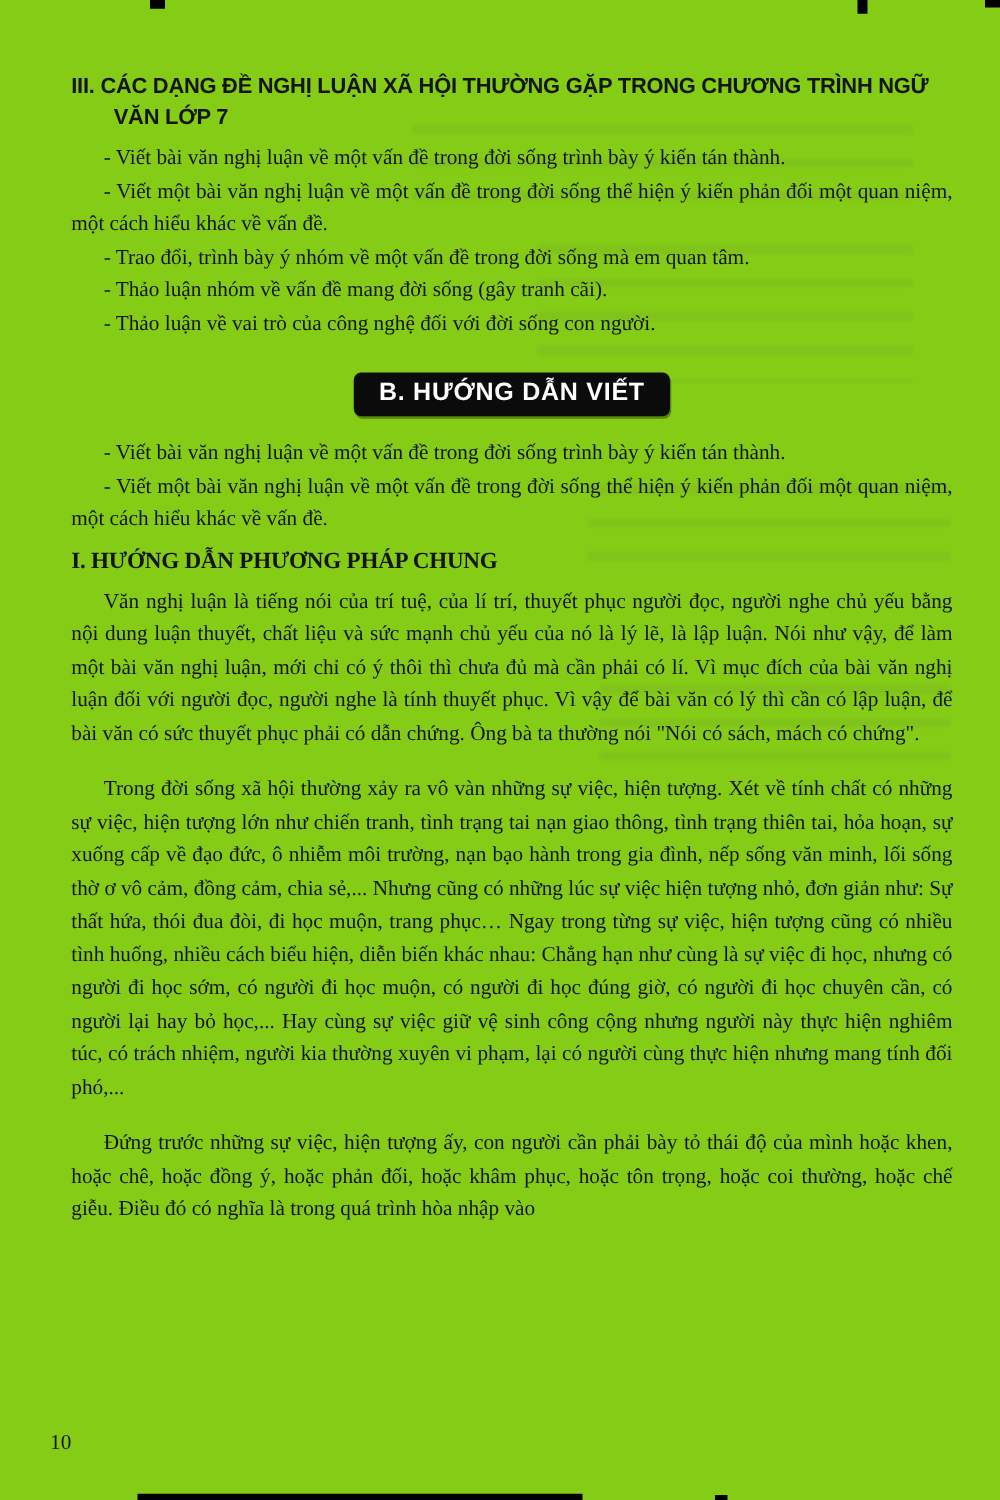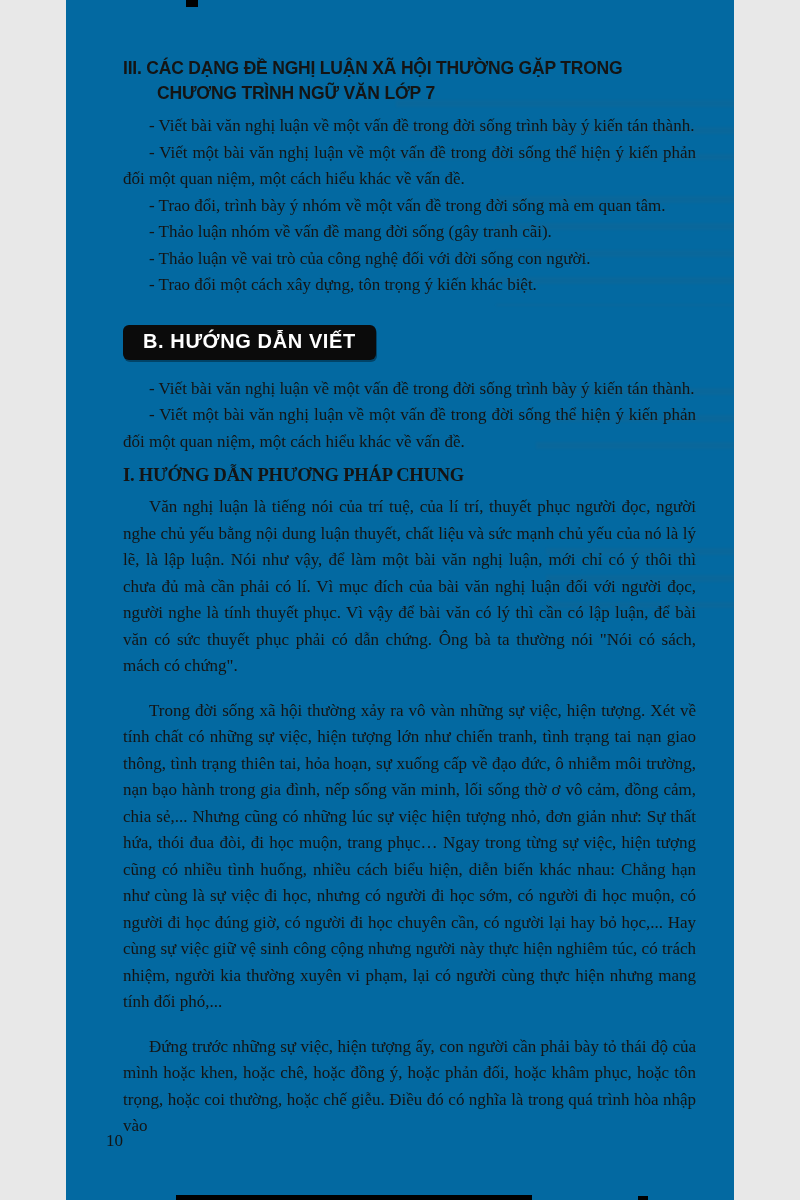--- a/index.html
+++ b/index.html
@@ -1,20 +1,20 @@
 <!DOCTYPE html>
 <html><head>
 <meta charset="utf-8">
 <style>
   html, body { margin:0; padding:0; background:#e8e8e8; }
   .page {
     position:relative;
-    width:668px; height:1200px;
+    width:800px; height:1200px;
     margin:0 auto;
-    background:#0369a1;
+    background:#84cc16;
     font-family:"Liberation Serif", serif;
     color:#141414;
     overflow:hidden;
   }
   .content {
     position:absolute;
     left:57px; right:38px; top:56px;
   }
 
   .h3-title {
@@ -36,21 +36,21 @@
 
   .list-item, .para {
     font-size:17px;
     line-height:26.5px;
     text-align:justify;
     text-indent:26px;
   }
   .para { margin:0; }
 
   .banner-wrap {
-    text-align:left;
+    text-align:center;
     margin:26px 0 16px 0;
   }
   .banner {
     display:inline-block;
     background:#0b0b0b;
     color:#ffffff;
     font-family:"Liberation Sans", sans-serif;
     font-weight:bold;
     font-size:20px;
     letter-spacing:0.6px;
@@ -74,21 +74,21 @@
     font-weight:bold;
     font-size:18.5px;
     letter-spacing:-0.2px;
     margin:10px 0 8px 0;
   }
 
   .para + .para { margin-top:18px; }
 
   .page-number {
     position:absolute;
-    left:40px; bottom:49px;
+    left:40px; bottom:36px;
     font-size:17px;
   }
 
   
   .mark { position:absolute; background:#000; }
   .mark-top-a    { left:120px; top:0;    width:12px; height:7px;  }
   .mark-top-b    { left:686px; top:0;    width:8px;  height:11px; }
   .mark-top-c    { left:788px; top:0;    width:12px; height:6px;  }
   .mark-bottom-a { left:110px; bottom:0; width:356px; height:5px; }
   .mark-bottom-b { left:572px; bottom:0; width:10px;  height:4px; }
@@ -131,21 +131,20 @@
   <div class="content">
 
     <div class="h3-title">III. CÁC DẠNG ĐỀ NGHỊ LUẬN XÃ HỘI THƯỜNG GẶP TRONG CHƯƠNG TRÌNH NGỮ VĂN LỚP 7</div>
 
     <div class="list-item">- Viết bài văn nghị luận về một vấn đề trong đời sống trình bày ý kiến tán thành.</div>
     <div class="list-item">- Viết một bài văn nghị luận về một vấn đề trong đời sống thể hiện ý kiến phản đối một quan niệm, một cách hiểu khác về vấn đề.</div>
 
     <div class="list-item">- Trao đổi, trình bày ý nhóm về một vấn đề trong đời sống mà em quan tâm.</div>
     <div class="list-item">- Thảo luận nhóm về vấn đề mang đời sống (gây tranh cãi).</div>
     <div class="list-item">- Thảo luận về vai trò của công nghệ đối với đời sống con người.</div>
-    <div class="list-item">- Trao đổi một cách xây dựng, tôn trọng ý kiến khác biệt.</div>
 
     <div class="banner-wrap">
       <span class="banner">B. HƯỚNG DẪN VIẾT</span>
     </div>
 
     <div class="list-item">- Viết bài văn nghị luận về một vấn đề trong đời sống trình bày ý kiến tán thành.</div>
     <div class="list-item">- Viết một bài văn nghị luận về một vấn đề trong đời sống thể hiện ý kiến phản đối một quan niệm, một cách hiểu khác về vấn đề.</div>
 
     <div class="h1-title">I. HƯỚNG DẪN PHƯƠNG PHÁP CHUNG</div>
 

